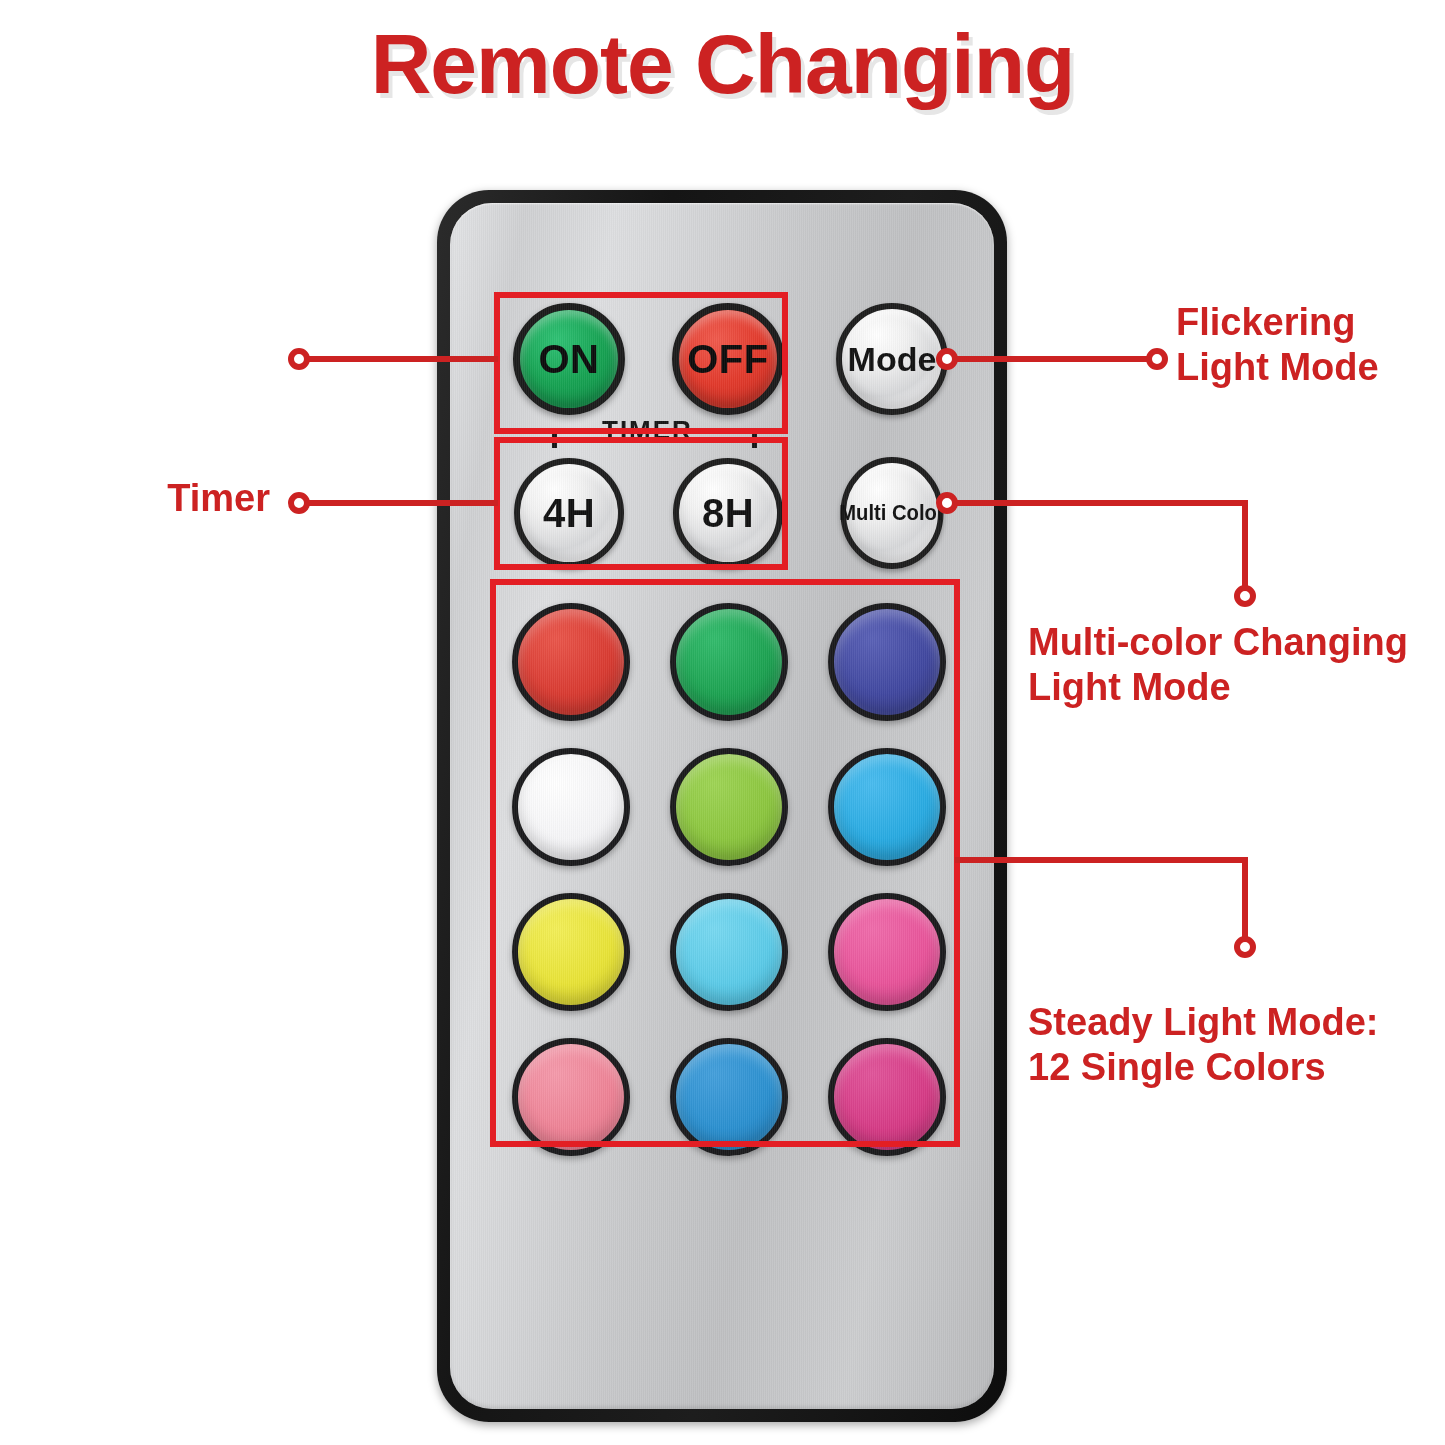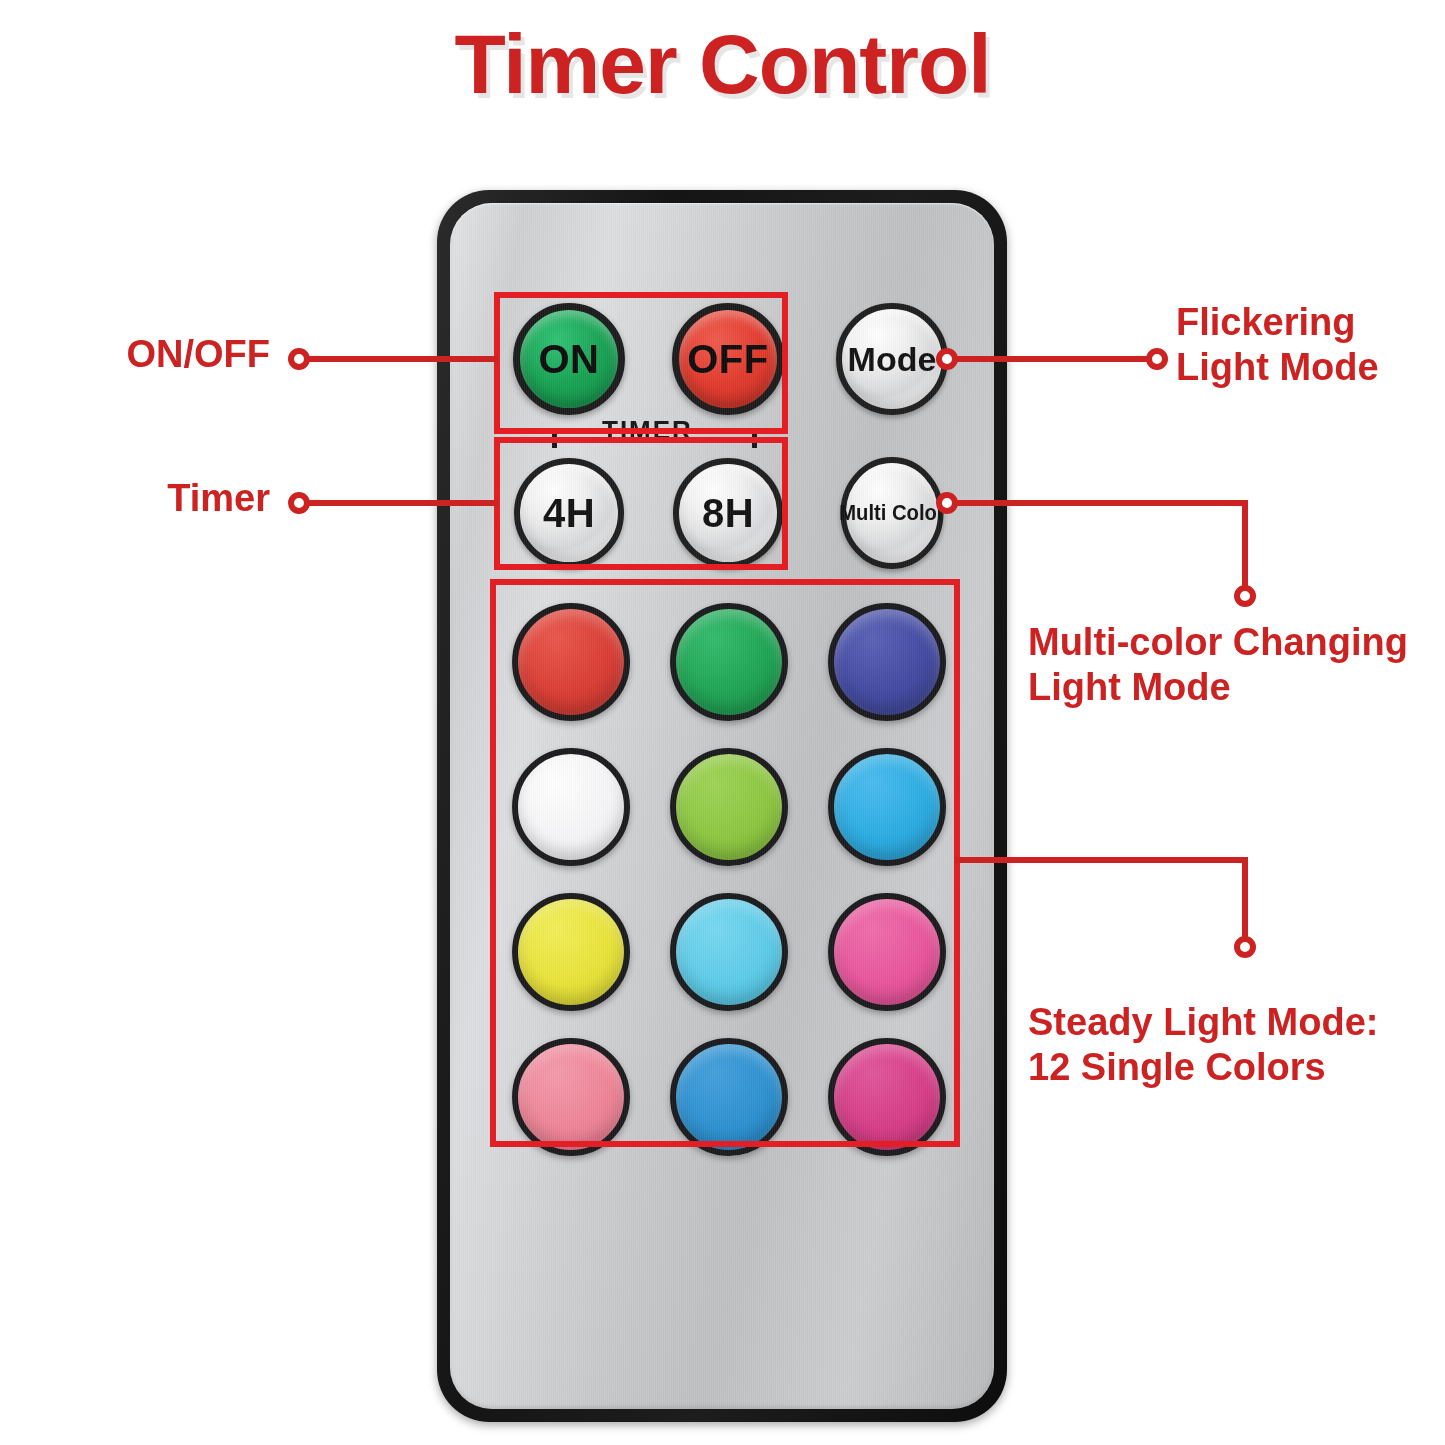--- a/index.html
+++ b/index.html
@@ -134,21 +134,21 @@
     white-space:pre-line;
   }
   .callout.left{text-align:right;}
   .callout.right{text-align:left;}
 </style>
 </head>
 <body>
 
 <div id="stage">
 
-  <div class="title">Timer Control</div>
+  <div class="title">Remote Changing</div>
 
   <div class="remote-shell">
     <div class="remote-face">
 
       <div class="btn btn-onoff btn-on" style="left:63px;top:100px;">
         <span>ON</span>
       </div>
       <div class="btn btn-onoff btn-off" style="left:222px;top:100px;">
         <span>OFF</span>
       </div>
@@ -207,21 +207,20 @@
 
   <div class="line-h" style="left:944px;top:500px;width:304px;"></div>
   <div class="line-v" style="left:1242px;top:500px;height:96px;"></div>
   <div class="dot" style="left:936px;top:492px;"></div>
   <div class="dot" style="left:1234px;top:585px;"></div>
 
   <div class="line-h" style="left:955px;top:857px;width:293px;"></div>
   <div class="line-v" style="left:1242px;top:857px;height:92px;"></div>
   <div class="dot" style="left:1234px;top:936px;"></div>
 
-  <div class="callout left" style="left:40px;top:332px;width:230px;">ON/OFF</div>
 
   <div class="callout left" style="left:40px;top:476px;width:230px;">Timer</div>
 
   <div class="callout right" style="left:1176px;top:300px;width:280px;">Flickering
 Light Mode</div>
 
   <div class="callout right" style="left:1028px;top:620px;width:420px;">Multi-color Changing
 Light Mode</div>
 
   <div class="callout right" style="left:1028px;top:1000px;width:420px;">Steady Light Mode:

